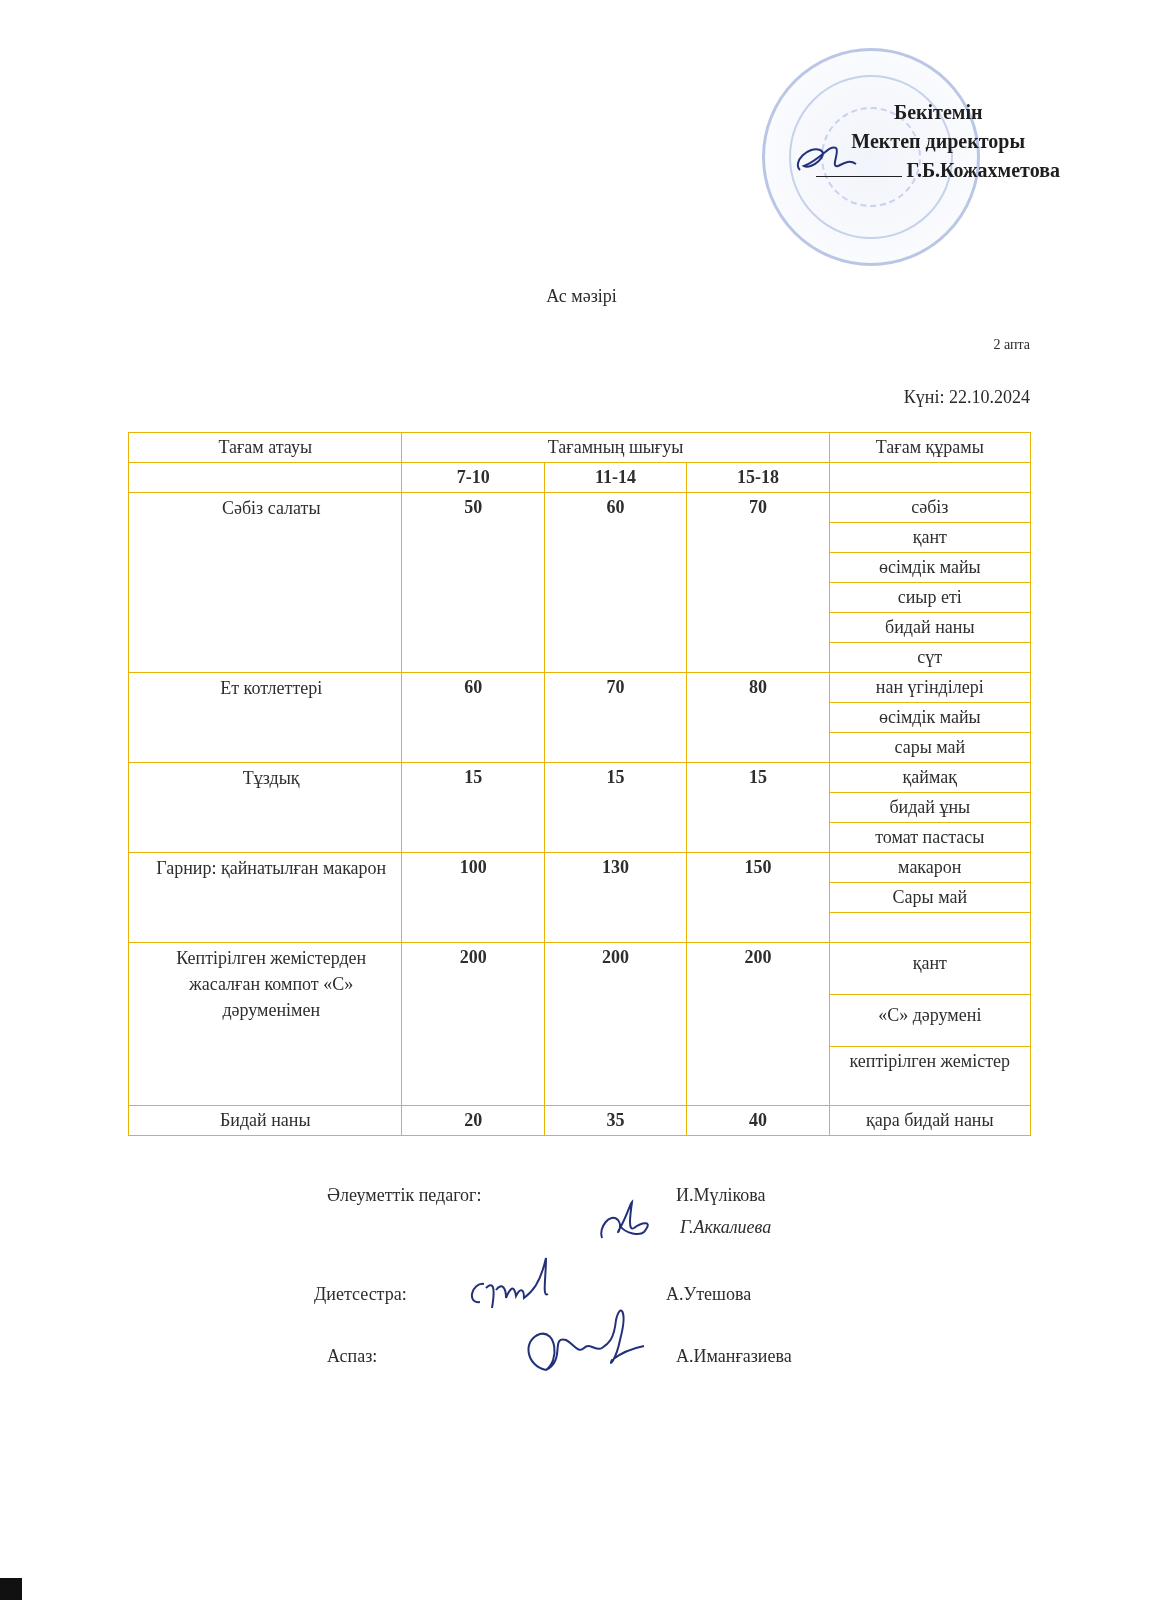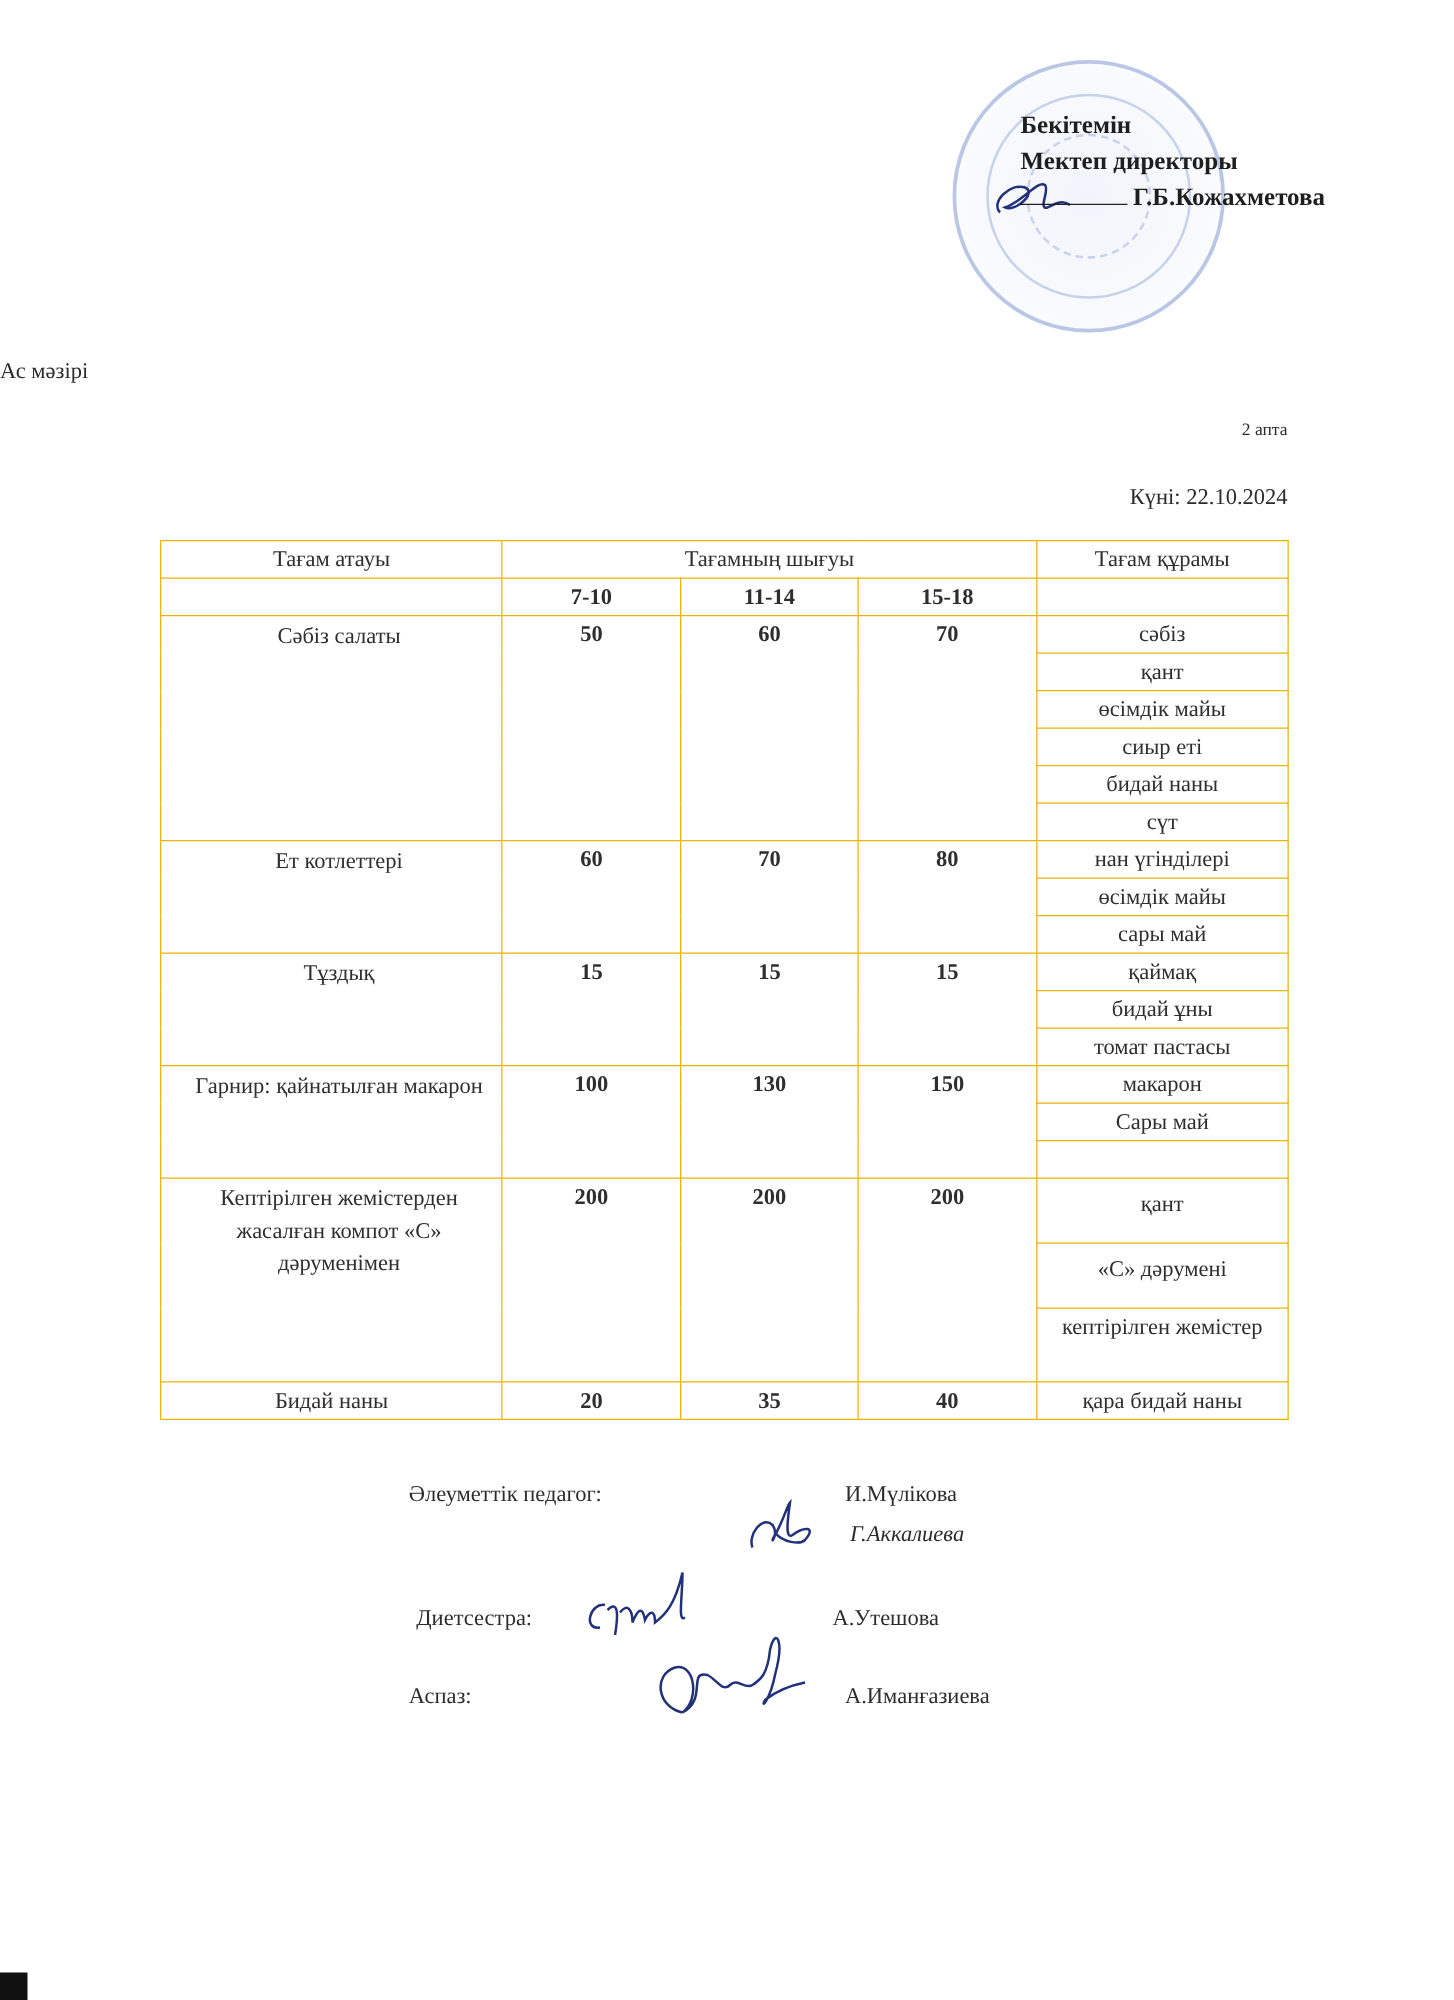--- a/index.html
+++ b/index.html
@@ -14,26 +14,26 @@
   }
   .stamp-inner {
     position: absolute; left: 24px; top: 24px; width: 164px; height: 164px; border-radius: 50%;
     border: 2px solid #c6d1ec; box-sizing: border-box;
   }
   .stamp-emblem {
     position: absolute; left: 56px; top: 56px; width: 100px; height: 100px; border-radius: 50%;
     border: 2px dashed #c8d2ec; box-sizing: border-box;
   }
   .approve {
-    position: absolute; right: 103px; top: 86px; text-align: left;
+    position: absolute; right: 103px; top: 98px; text-align: center;
     font-weight: bold; font-size: 20px; line-height: 29px; color: #1e1e1e;
   }
   .approve .sigline { display: inline-block; width: 86px; border-bottom: 1.5px solid #222; margin-right: 4px; vertical-align: baseline; }
   .sig { position: absolute; }
-  .title { position: absolute; left: 0; width: 1163px; top: 286px; text-align: left; font-size: 18px; }
+  .title { position: absolute; left: 0; width: 1163px; top: 286px; text-align: center; font-size: 18px; }
   .week { position: absolute; right: 133px; top: 337px; font-size: 14px; }
   .date { position: absolute; right: 133px; top: 387px; font-size: 18px; }
   table.menu {
     position: absolute; left: 128px; top: 432px; width: 903px;
     border-collapse: collapse; font-size: 18px; color: #2e2e2e;
   }
   table.menu td { border: 1px solid #eab308; text-align: center; vertical-align: top; padding: 0 4px; height: 29px; line-height: 29px; }
   table.menu td.hdr { vertical-align: middle; }
   table.menu td.c0 { width: 265px; }
   table.menu td.cq { width: 142px; font-weight: bold; }
@@ -170,21 +170,21 @@
 </tbody>
   </table>
 
 <div class="footer" style="left:327px;top:1185px;">Әлеуметтік педагог:</div>
 <div class="footer" style="left:676px;top:1185px;">И.Мүлікова</div>
 <div class="footer" style="left:680px;top:1217px;font-style:italic;">Г.Аккалиева</div>
 <svg class="sig" style="left:596px;top:1198px;" width="60" height="46">
   <path d="M6 40 C 2 30, 14 14, 22 22 C 28 30, 18 40, 24 30 C 30 20, 34 6, 36 4 C 34 18, 32 34, 38 30 C 46 24, 58 22, 48 34 C 44 38, 30 36, 24 28" fill="none" stroke="#23307a" stroke-width="2"></path>
 </svg>
 
-<div class="footer" style="left:333px;top:1284px;text-align:right;">Диетсестра:</div>
+<div class="footer" style="left:314px;top:1284px;text-align:right;">Диетсестра:</div>
 <div class="footer" style="left:666px;top:1284px;">А.Утешова</div>
 <svg class="sig" style="left:462px;top:1248px;" width="110" height="70">
   <path d="M22 36 C 10 34, 4 56, 18 54 M 24 40 C 30 34, 34 36, 30 60 M 34 42 C 40 34, 44 40, 44 50 C 48 40, 52 36, 54 48 C 58 40, 62 40, 62 50 C 70 44, 78 36, 84 10 C 84 30, 80 50, 86 46" fill="none" stroke="#23307a" stroke-width="2"></path>
 </svg>
 
 <div class="footer" style="left:327px;top:1346px;">Аспаз:</div>
 <div class="footer" style="left:676px;top:1346px;">А.Иманғазиева</div>
 <svg class="sig" style="left:516px;top:1300px;" width="130" height="78">
   <path d="M30 70 C 10 66, 6 40, 24 34 C 40 30, 44 60, 30 70 C 50 60, 34 36, 50 40 C 58 44, 62 54, 68 48 C 74 42, 80 52, 86 48 C 92 44, 98 40, 100 20 C 104 2, 112 10, 104 40 C 100 60, 92 68, 96 60 C 106 52, 118 48, 128 46" fill="none" stroke="#23307a" stroke-width="2"></path>
 </svg>

